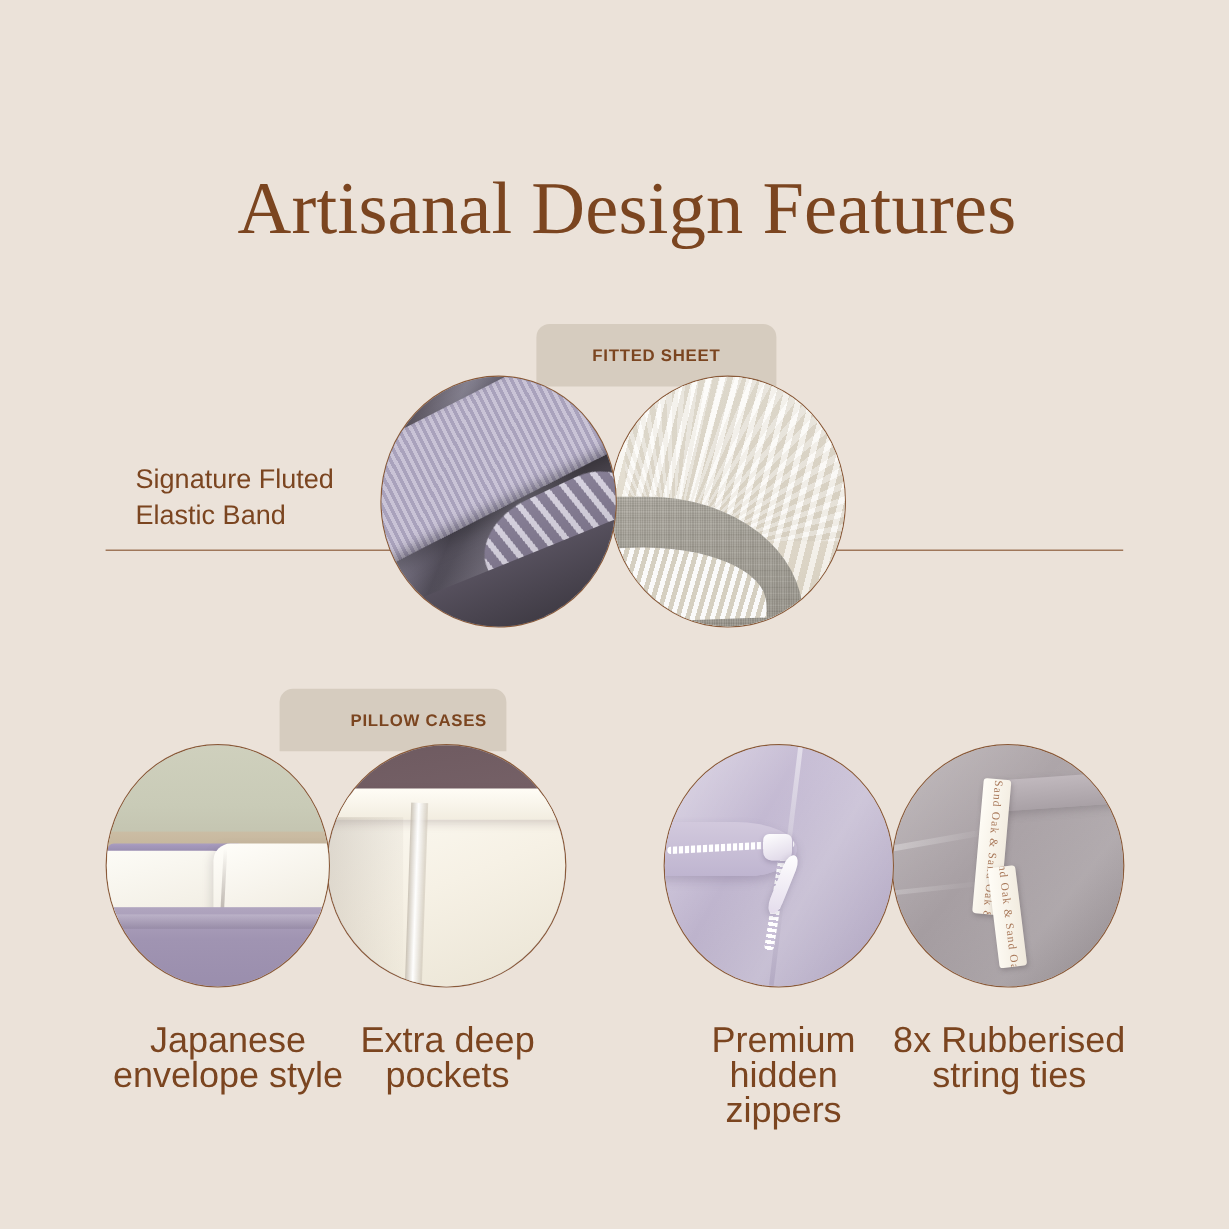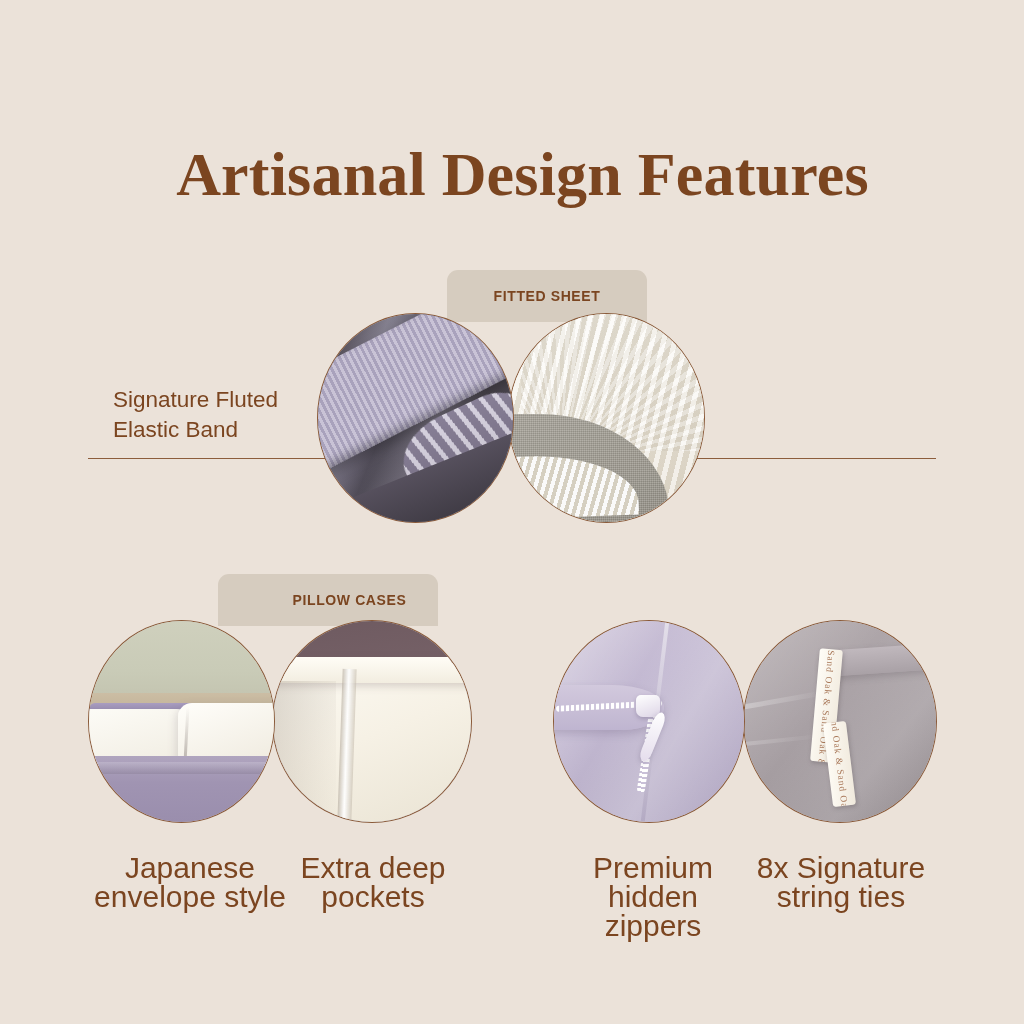--- a/index.html
+++ b/index.html
@@ -19,21 +19,21 @@
   }
 
   
   .page-title{
     position:absolute;
     left:0; top:139px;
     width:1024px;
     text-align:center;
     font-family:"Liberation Serif", serif;
     font-size:62px;
-    font-weight:700;
+    font-weight:400;
     letter-spacing:0.2px;
     color:#7b4520;
     white-space:nowrap;
     padding-left:21px;
   }
 
   
   .badge{
     position:absolute;
     height:52px;
@@ -43,21 +43,21 @@
     align-items:center;
     justify-content:center;
     color:#7b4520;
     font-size:14px;
     font-weight:700;
     letter-spacing:0.6px;
     white-space:nowrap;
     margin-left:34px;
   }
   .badge.b-fitted { left:413px; top:270px; width:200px; }
-  .badge.b-pillow { left:184px; top:574px; width:220px;padding-left:43px; }
+  .badge.b-pillow { left:199px; top:574px; width:189px;padding-left:43px; }
   .badge.b-duvet  { left:655px; top:574px; width:192px; }
 
   
   .photo{
     position:absolute;
     border-radius:50%;
     overflow:hidden;
     border:1.4px solid #8a5a39;
     background:#cfc7c2;
   }
@@ -465,16 +465,16 @@
     <div class="tie tie1">
       <span class="tietxt">Oak &amp; Sand  Oak &amp; Sand  Oak &amp; Sand</span>
     </div>
     <div class="tie tie2">
       <span class="tietxt">Oak &amp; Sand  Oak &amp; Sand  Oak &amp; Sand</span>
     </div>
   </div>
 
   <div class="bottom-caption bc-3">Premium hidden
 zippers</div>
-  <div class="bottom-caption bc-4">8x Signature
+  <div class="bottom-caption bc-4">8x Rubberised
 string ties</div>
 
 </div>
 
 </body></html>

